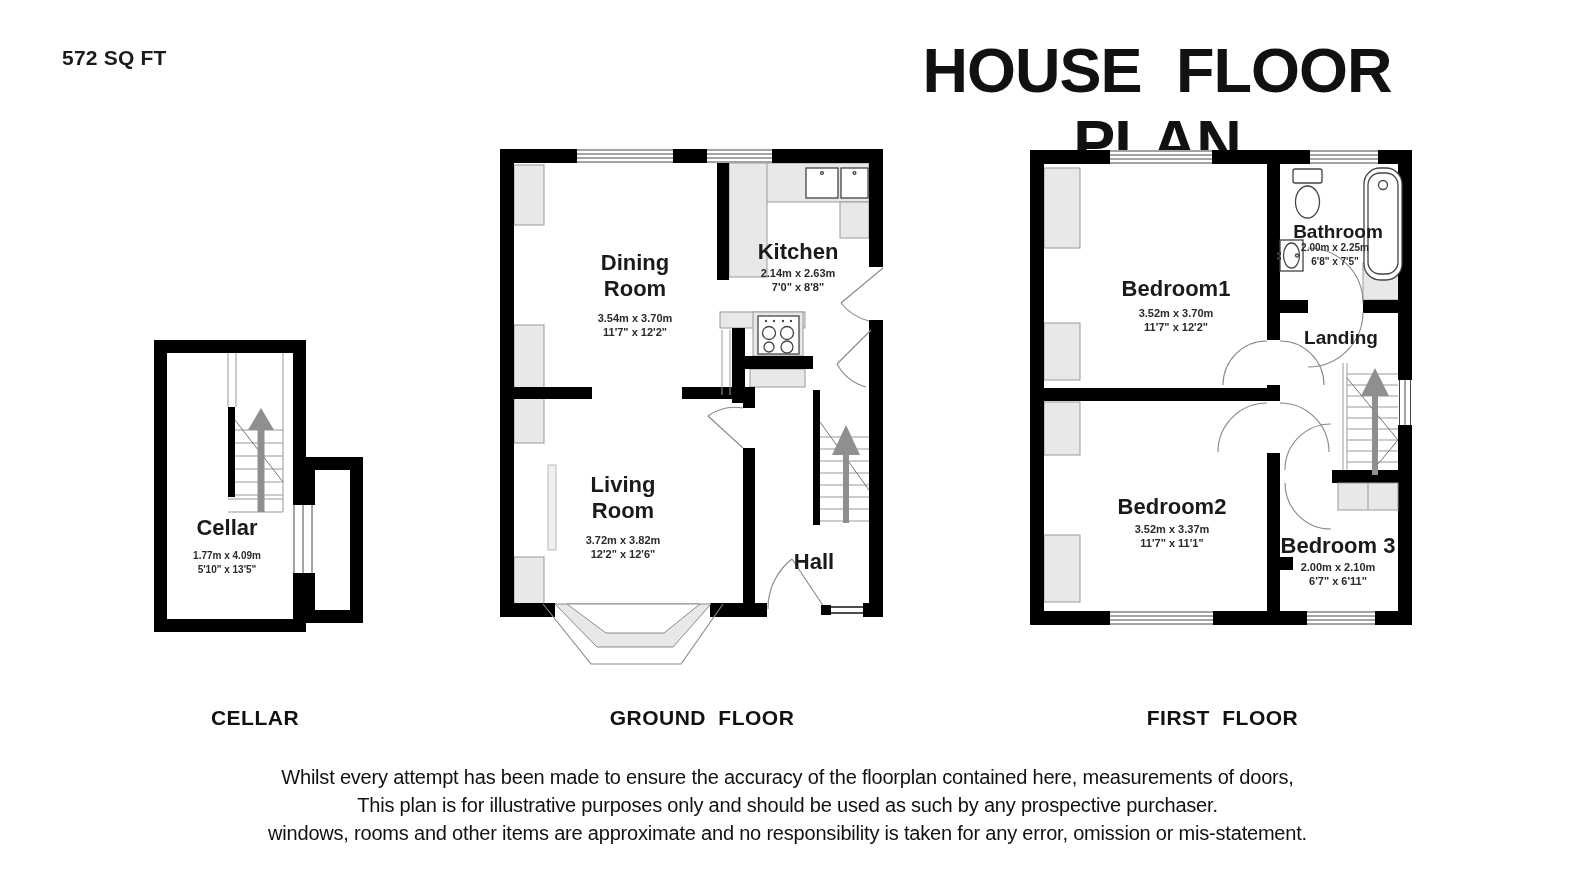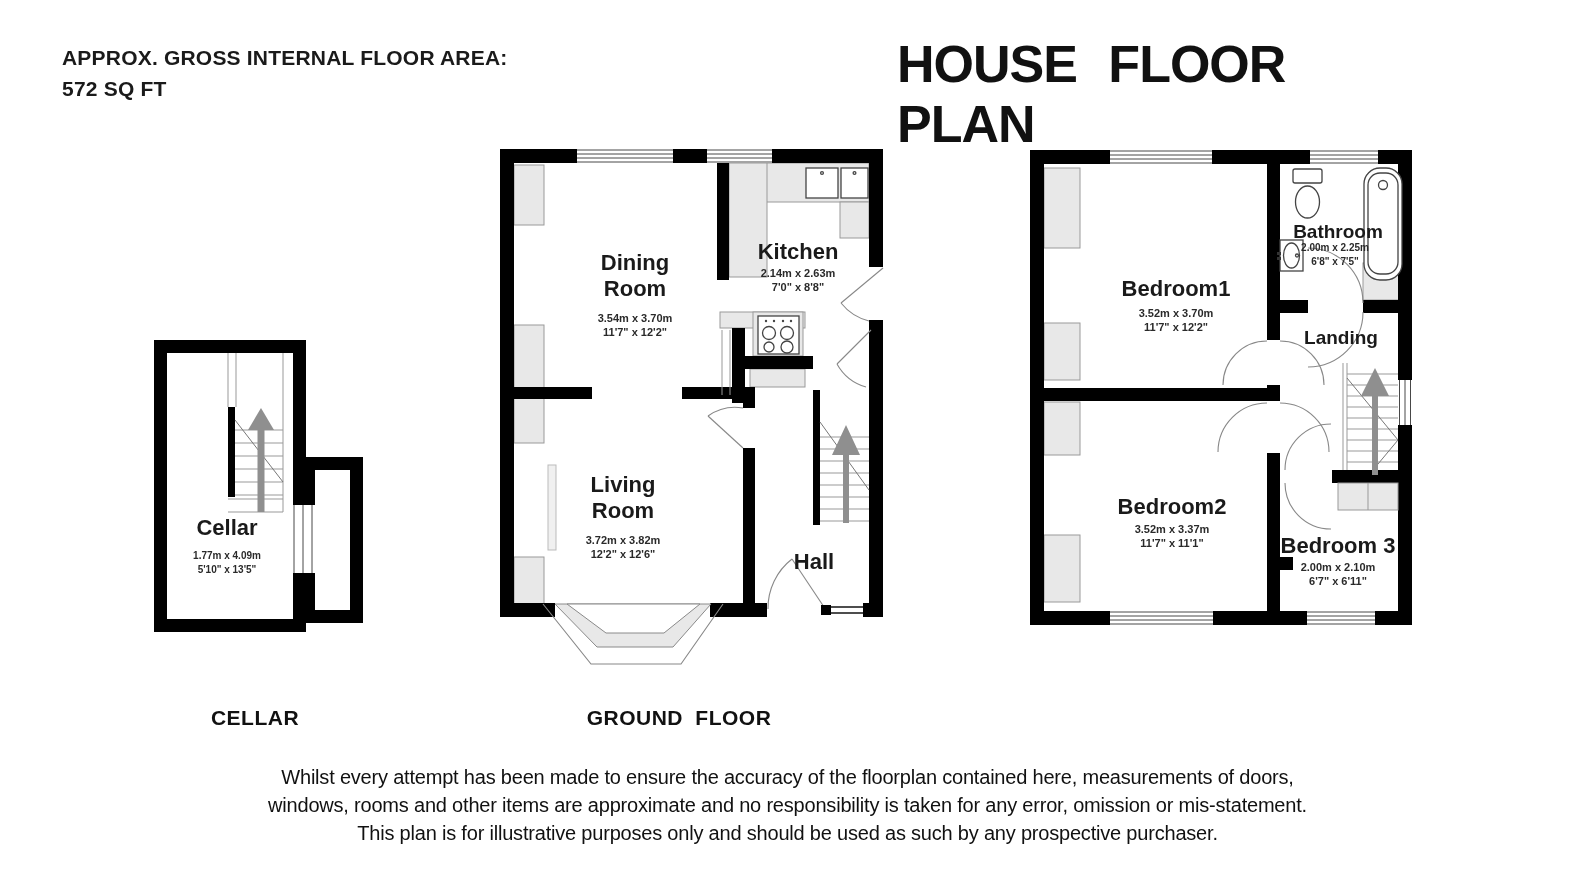--- a/index.html
+++ b/index.html
@@ -1,22 +1,22 @@
 <!DOCTYPE html>
 <html><head>
 <meta charset="utf-8">
 <style>
   html,body{margin:0;padding:0;background:#fff;}
   body{width:1575px;height:887px;overflow:hidden;position:relative;font-family:"Liberation Sans",sans-serif;color:#1a1a1a;}
   .canvas{position:absolute;inset:0;}
   .area-note{position:absolute;left:62px;top:42px;font-size:21px;font-weight:bold;line-height:31px;letter-spacing:0.2px;color:#1a1a1a;}
-  .main-title{position:absolute;left:897px;top:34px;width:520px;margin:0;font-size:52px;font-weight:bold;letter-spacing:-1px;word-spacing:18px;color:#111;}
+  .main-title{position:absolute;left:897px;top:34px;width:520px;margin:0;text-align:center;font-size:63px;font-weight:bold;letter-spacing:-1px;word-spacing:18px;color:#111;}
   .caption{position:absolute;top:706px;text-align:center;font-size:21px;font-weight:bold;letter-spacing:0.5px;word-spacing:6px;color:#111;}
   .cap-cellar{left:140px;width:230px;}
-  .cap-ground{left:479px;width:400px;}
+  .cap-ground{left:502px;width:400px;}
   .cap-first{left:1025px;width:395px;}
   .disclaimer{position:absolute;left:0;top:763px;width:1575px;text-align:center;font-size:20px;line-height:28px;letter-spacing:-0.2px;color:#111;}
   svg.plan{position:absolute;}
   .p-cellar{left:140px;top:330px;}
   .p-ground{left:495px;top:140px;}
   .p-first{left:1025px;top:140px;}
   .wall{fill:#000;}
   .white{fill:#fff;}
   .furn{fill:#e8e8e8;stroke:#9a9a9a;stroke-width:1;}
   .furnl{fill:#f0f0f0;stroke:#bbbbbb;stroke-width:1;}
@@ -31,21 +31,20 @@
   .rnamesm{font-size:19px;font-weight:bold;}
   .rdim{font-size:11px;font-weight:bold;fill:#2a2a2a;}
   .rdimsm{font-size:10px;font-weight:bold;fill:#2a2a2a;}
 </style>
 </head>
 <body>
 
 <div class="canvas">
 
   <div class="area-note">
-    <div>APPROX. GROSS INTERNAL FLOOR AREA:</div>
     <div>572 SQ FT</div>
   </div>
 
   <h1 class="main-title">HOUSE FLOOR PLAN</h1>
 
   <svg class="plan p-cellar" width="230" height="305" viewBox="0 0 230 305">
     <g>
       <rect class="wall" x="14" y="10" width="152" height="292"></rect>
       <rect class="wall" x="162" y="127" width="61" height="166"></rect>
       <rect class="white" x="27" y="23" width="126" height="266"></rect>
@@ -325,20 +324,21 @@
       <text class="rdim" x="147" y="393">3.52m x 3.37m</text>
       <text class="rdim" x="147" y="407">11'7" x 11'1"</text>
       <text class="rname" x="313" y="413">Bedroom 3</text>
       <text class="rdim" x="313" y="431">2.00m x 2.10m</text>
       <text class="rdim" x="313" y="445">6'7" x 6'11"</text>
     </g>
   </svg>
 
   <div class="caption cap-cellar">CELLAR</div>
   <div class="caption cap-ground">GROUND FLOOR</div>
+  <div class="caption cap-first">FIRST FLOOR</div>
 
   <div class="disclaimer">
     <div>Whilst every attempt has been made to ensure the accuracy of the floorplan contained here, measurements of doors,</div>
+    <div>This plan is for illustrative purposes only and should be used as such by any prospective purchaser.</div>
     <div>windows, rooms and other items are approximate and no responsibility is taken for any error, omission or mis-statement.</div>
-    <div>This plan is for illustrative purposes only and should be used as such by any prospective purchaser.</div>
   </div>
 
 </div>
 
 </body></html>

